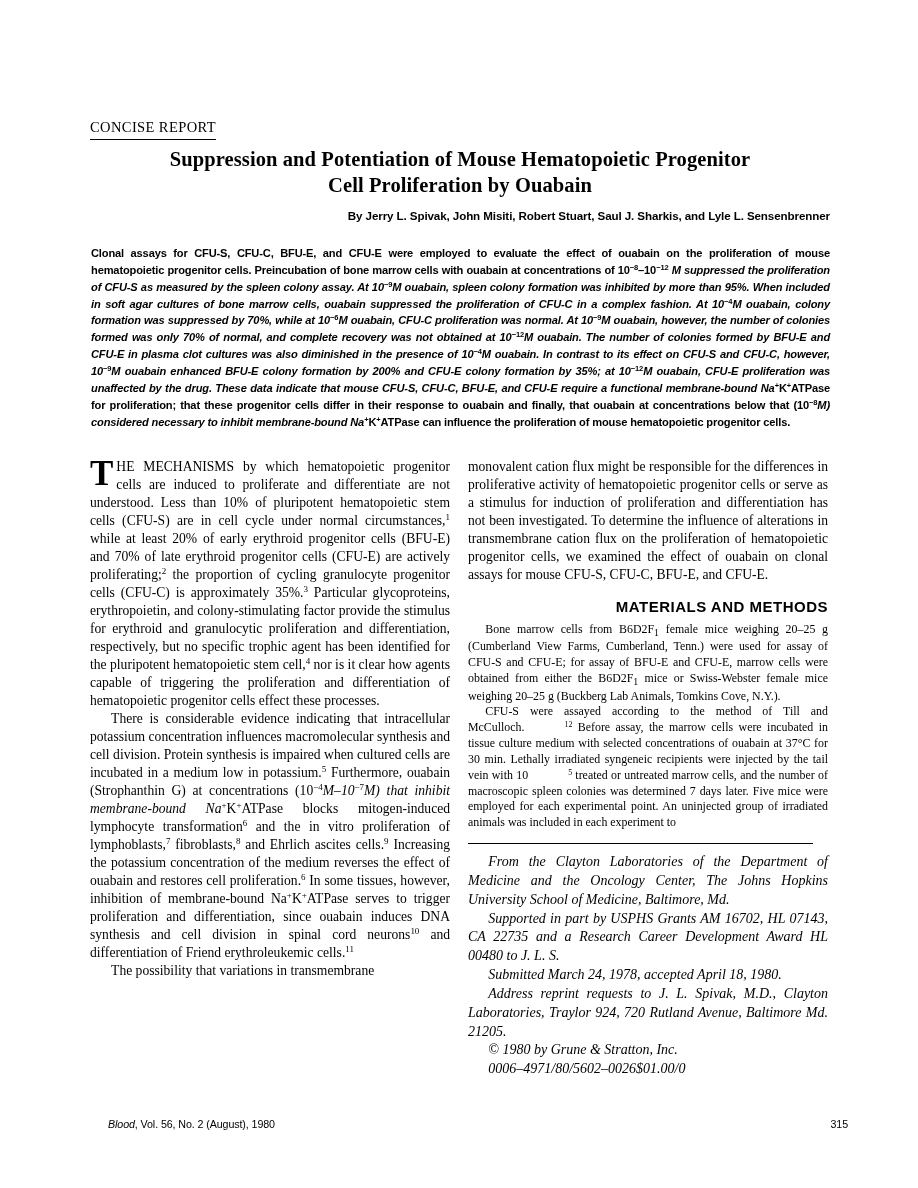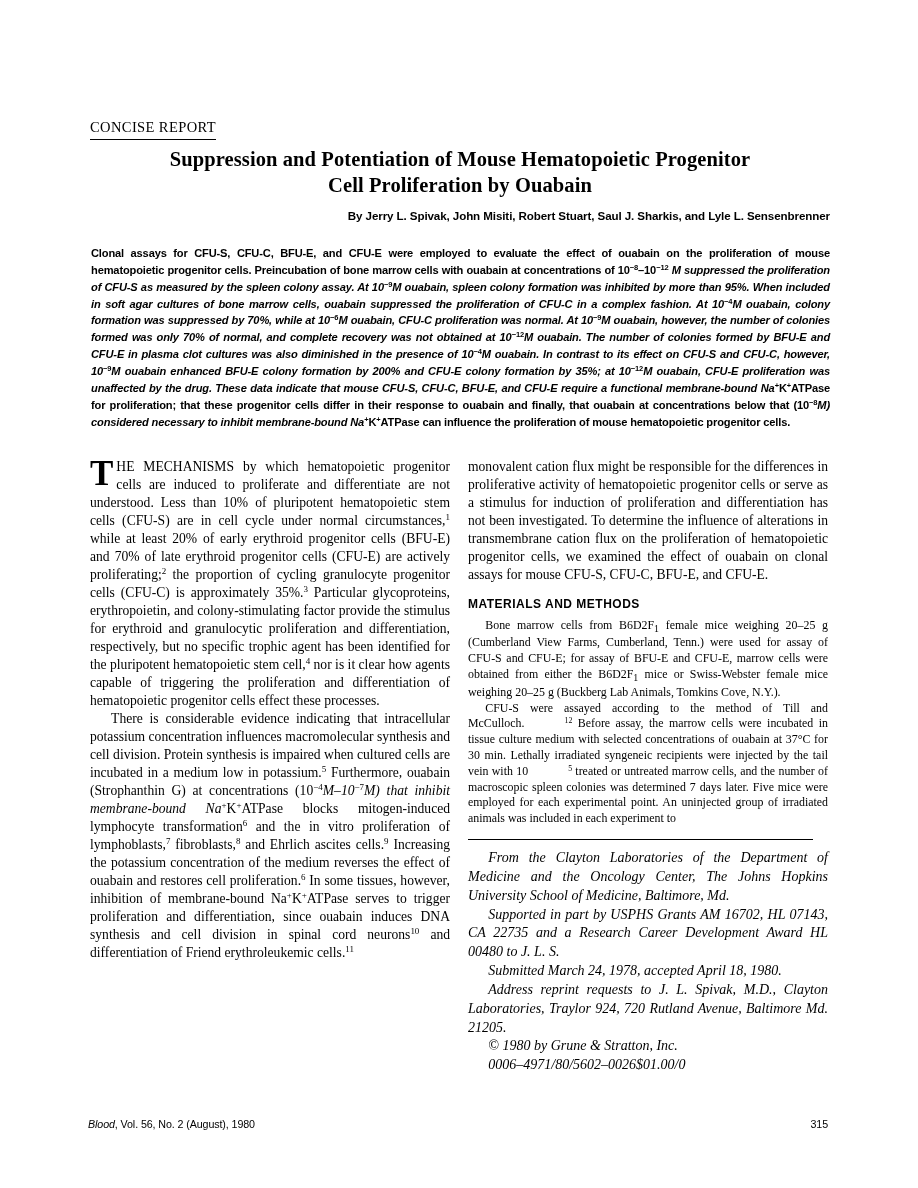--- a/index.html
+++ b/index.html
@@ -114,23 +114,23 @@
     line-height: 0.82;
     font-weight: bold;
     padding: 1px 3px 0 0;
     margin-top: 1px;
     font-family: "Liberation Serif", serif;
   }
 
   
   .sec-head {
     margin: 13px 0 5px 0;
-    text-align: left;
+    text-align: right;
     font-family: "Liberation Sans", sans-serif;
-    font-size: 12px;
+    font-size: 15px;
     font-weight: bold;
     letter-spacing: 0.5px;
     text-indent: 0;
   }
 
   
   .methods {
     font-size: 11.9px;
     line-height: 1.33;
     text-align: justify;
@@ -149,21 +149,21 @@
     font-size: 14px;
     line-height: 1.345;
     font-style: italic;
     text-align: justify;
   }
   .footnotes p { margin: 0; text-indent: 1.45em; }
 
   
   .footer {
     position: absolute;
-    left: 88px;
+    left: 108px;
     top: 1118px;
     width: 740px;
     font-family: "Liberation Sans", sans-serif;
     font-size: 10.7px;
     letter-spacing: -0.1px;
   }
   .footer .cite { float: left; }
   .footer .cite i { font-style: italic; }
   .footer .pageno { float: right; }
 </style>
@@ -185,20 +185,21 @@
 
   <div class="abstract">
     <span>Clonal assays for CFU-S, CFU-C, BFU-E, and CFU-E were employed to evaluate the effect of ouabain on the proliferation of mouse hematopoietic progenitor cells. Preincubation of bone marrow cells with ouabain at concentrations of 10</span><sup>−8</sup><span>–10</span><sup>−12</sup><i> M suppressed the proliferation of CFU-S as measured by the spleen colony assay. At 10</i><sup>−9</sup><i>M ouabain, spleen colony formation was inhibited by more than 95%. When included in soft agar cultures of bone marrow cells, ouabain suppressed the proliferation of CFU-C in a complex fashion. At 10</i><sup>−4</sup><i>M ouabain, colony formation was suppressed by 70%, while at 10</i><sup>−6</sup><i>M ouabain, CFU-C proliferation was normal. At 10</i><sup>−9</sup><i>M ouabain, however, the number of colonies formed was only 70% of normal, and complete recovery was not obtained at 10</i><sup>−12</sup><i>M ouabain. The number of colonies formed by BFU-E and CFU-E in plasma clot cultures was also diminished in the presence of 10</i><sup>−4</sup><i>M ouabain. In contrast to its effect on CFU-S and CFU-C, however, 10</i><sup>−9</sup><i>M ouabain enhanced BFU-E colony formation by 200% and CFU-E colony formation by 35%; at 10</i><sup>−12</sup><i>M ouabain, CFU-E proliferation was unaffected by the drug. These data indicate that mouse CFU-S, CFU-C, BFU-E, and CFU-E require a functional membrane-bound Na</i><sup>+</sup><span>K</span><sup>+</sup><span>ATPase for proliferation; that these progenitor cells differ in their response to ouabain and finally, that ouabain at concentrations below that (10</span><sup>−8</sup><i>M) considered necessary to inhibit membrane-bound Na</i><sup>+</sup><span>K</span><sup>+</sup><span>ATPase can influence the proliferation of mouse hematopoietic progenitor cells.</span>
   </div>
 
   <div class="col col-left">
     <p class="dropcap-para"><span class="dropcap">T</span><span>HE MECHANISMS by which hematopoietic progenitor cells are induced to proliferate and differentiate are not understood. Less than 10% of pluripotent hematopoietic stem cells (CFU-S) are in cell cycle under normal circumstances,</span><sup>1</sup><span> while at least 20% of early erythroid progenitor cells (BFU-E) and 70% of late erythroid progenitor cells (CFU-E) are actively proliferating;</span><sup>2</sup><span> the proportion of cycling granulocyte progenitor cells (CFU-C) is approximately 35%.</span><sup>3</sup><span> Particular glycoproteins, erythropoietin, and colony-stimulating factor provide the stimulus for erythroid and granulocytic proliferation and differentiation, respectively, but no specific trophic agent has been identified for the pluripotent hematopoietic stem cell,</span><sup>4</sup><span> nor is it clear how agents capable of triggering the proliferation and differentiation of hematopoietic progenitor cells effect these processes.</span></p>
 
     <p><span>There is considerable evidence indicating that intracellular potassium concentration influences macromolecular synthesis and cell division. Protein synthesis is impaired when cultured cells are incubated in a medium low in potassium.</span><sup>5</sup><span> Furthermore, ouabain (Strophanthin G) at concentrations (10</span><sup>−4</sup><i>M–10</i><sup>−7</sup><i>M) that inhibit membrane-bound Na</i><sup>+</sup><span>K</span><sup>+</sup><span>ATPase blocks mitogen-induced lymphocyte transformation</span><sup>6</sup><span> and the in vitro proliferation of lymphoblasts,</span><sup>7</sup><span> fibroblasts,</span><sup>8</sup><span> and Ehrlich ascites cells.</span><sup>9</sup><span> Increasing the potassium concentration of the medium reverses the effect of ouabain and restores cell proliferation.</span><sup>6</sup><span> In some tissues, however, inhibition of membrane-bound Na</span><sup>+</sup><span>K</span><sup>+</sup><span>ATPase serves to trigger proliferation and differentiation, since ouabain induces DNA synthesis and cell division in spinal cord neurons</span><sup>10</sup><span> and differentiation of Friend erythroleukemic cells.</span><sup>11</sup></p>
 
+    <p>The possibility that variations in transmembrane</p>
   </div>
 
   <div class="col col-right">
     <p class="noindent">monovalent cation flux might be responsible for the differences in proliferative activity of hematopoietic progenitor cells or serve as a stimulus for induction of proliferation and differentiation has not been investigated. To determine the influence of alterations in transmembrane cation flux on the proliferation of hematopoietic progenitor cells, we examined the effect of ouabain on clonal assays for mouse CFU-S, CFU-C, BFU-E, and CFU-E.</p>
 
     <div class="sec-head">MATERIALS AND METHODS</div>
 
     <div class="methods">
       <p><span>Bone marrow cells from B6D2F</span><sub>1</sub><span> female mice weighing 20–25 g (Cumberland View Farms, Cumberland, Tenn.) were used for assay of CFU-S and CFU-E; for assay of BFU-E and CFU-E, marrow cells were obtained from either the B6D2F</span><sub>1</sub><span> mice or Swiss-Webster female mice weighing 20–25 g (Buckberg Lab Animals, Tomkins Cove, N.Y.).</span></p>
 

